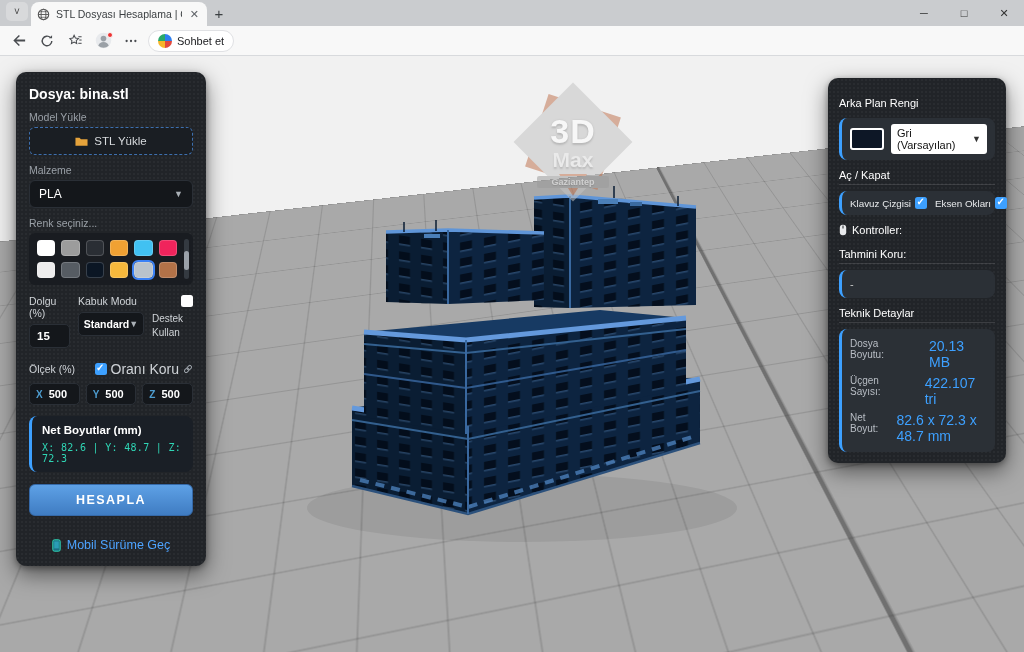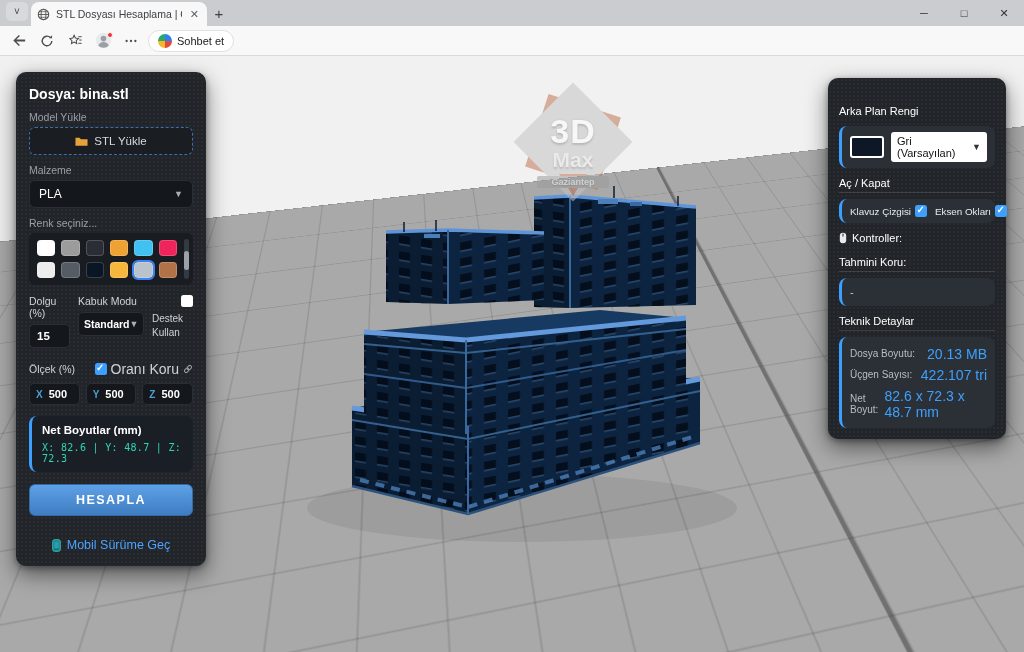--- a/index.html
+++ b/index.html
@@ -95,32 +95,32 @@
   .net-vals { font-family:"DejaVu Sans Mono", monospace; font-size:10px; color:#2fd6b5; margin-top:6px; letter-spacing:.3px; }
   .hesapla { width:100%; padding:8px 0; border-radius:6px; background:linear-gradient(#5ea1e6,#3f7cc2); border:1px solid #3569a8;
     color:#fff; font-weight:bold; font-size:12.5px; letter-spacing:1.5px; text-align:center; }
   .mobil { margin-top:22px; text-align:center; font-size:12.5px; color:#4da3ff; display:flex; align-items:center;
     justify-content:center; gap:6px; }
 
   
   .panel-right { right:18px; top:22px; width:178px; padding:9px 11px 11px; font-size:10.5px; }
   .sec-hdr { font-size:11px; color:#fff; padding:2px 0 3px; border-bottom:1px solid rgba(255,255,255,.12); margin-top:7px;
     display:flex; align-items:center; gap:5px; }
-  .sec-hdr.first { margin-top:16px; border-bottom:none;text-align:center; }
+  .sec-hdr.first { margin-top:8px; border-bottom:none;text-align:center; }
   .rbox { background:#2b3036; border-left:3px solid var(--accent, #3da0ff); border-radius:8px; padding:6px 8px; margin-top:6px; }
   .bg-row { display:flex; align-items:center; gap:7px; }
   .color-preview { width:34px; height:22px; background:#0d1726; border:2px solid #fff; border-radius:3px; flex:0 0 auto; }
   .bg-select { flex:1; background:#fff; color:#111; border-radius:3px; padding:3px 6px; font-size:11px; display:flex;
     align-items:center; justify-content:space-between; }
   .bg-select .chev { color:#333; }
   .toggle-row { display:flex; align-items:center; gap:4px; font-size:9.8px; color:#e8eaec; white-space:nowrap; }
   .toggle-row .gap { width:6px; }
   .ctrl-line { font-size:9.6px; color:#dfe2e6; line-height:1.55; white-space:nowrap; }
   .fiyat-val { font-size:11px; color:#ccc; padding:2px 0; }
-  .det-row { display:flex; align-items:center; justify-content:space-between; padding:2.5px 0; }
+  .det-row { display:flex; justify-content:space-between; padding:2.5px 0;gap:16px; }
   .det-lbl { color:#b9bec5; font-size:10px; }
   .det-val { color:var(--accent, #3da0ff); font-size:14px; font-weight:normal; }
 </style>
 </head>
 <body>
 
 <div class="window">
 
   <div class="titlebar">
     <div class="tab-actions">˅</div>
@@ -294,21 +294,21 @@
           </div>
       </div>
 
       <div class="row3">
         <div style="width:48px;">
           <div class="field-label">Dolgu (%)</div>
           <div class="mini-input">15</div>
         </div>
         <div style="width:66px;">
           <div class="field-label">Kabuk Modu</div>
-          <div class="mini-input" style="display:flex;align-items:center;justify-content:space-between;padding:5px 5px;">
+          <div class="mini-input" style="display:flex;align-items:center;justify-content:center;padding:5px 5px;">
             <span style="font-size:10.5px;">Standard</span>
             <span class="chev">▼</span>
           </div>
         </div>
         <div class="destek-col">
           <div class="cb"></div>
           <div class="destek-lbl">Destek Kullan</div>
         </div>
       </div>
 

